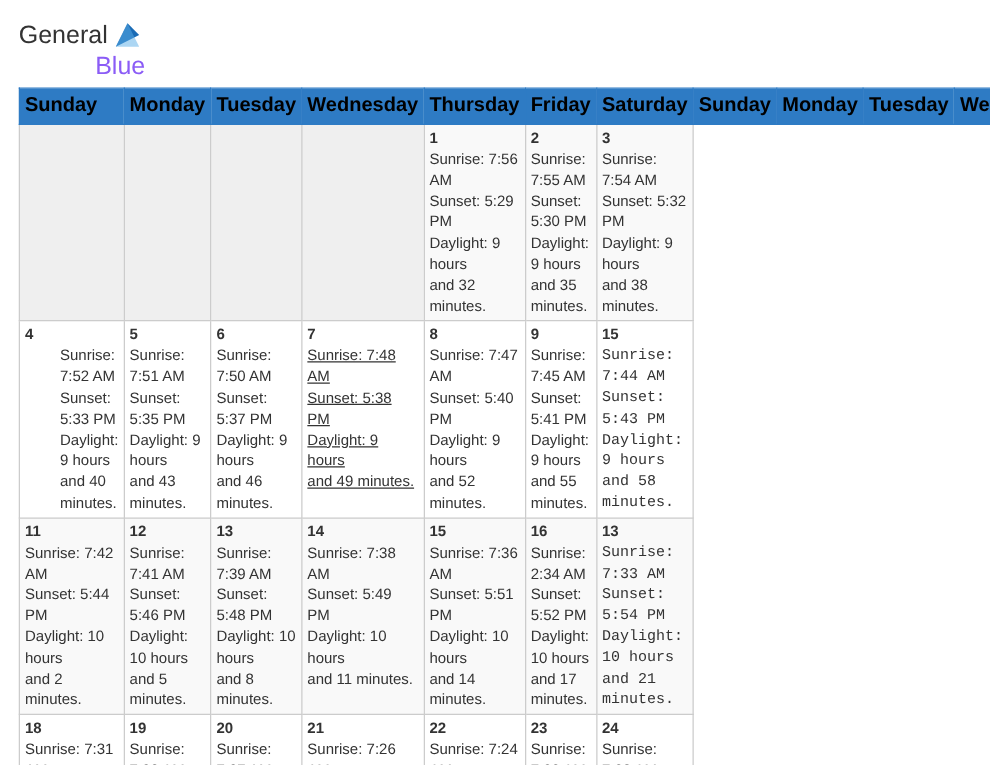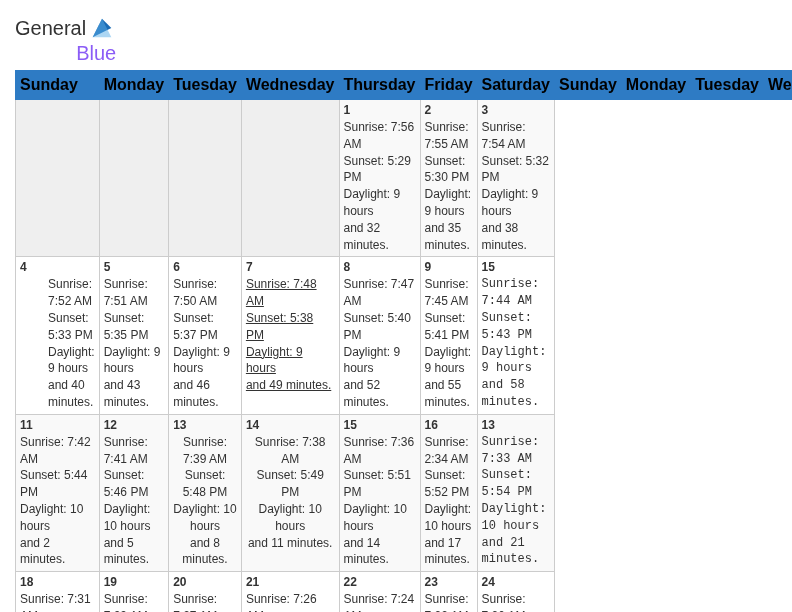--- a/index.html
+++ b/index.html
@@ -221,28 +221,28 @@
         </td>
         <td>
           <span class="day-number">12</span>
           <div class="day-info" style="white-space: pre-line;">Sunrise: 7:41 AM
 Sunset: 5:46 PM
 Daylight: 10 hours
 and 5 minutes.</div>
         </td>
         <td>
           <span class="day-number">13</span>
-          <div class="day-info" style="white-space: pre-line; text-align: center;">Sunrise: 7:39 AM
+          <div class="day-info" style="white-space: pre-line;">Sunrise: 7:39 AM
 Sunset: 5:48 PM
 Daylight: 10 hours
 and 8 minutes.</div>
         </td>
         <td>
           <span class="day-number">14</span>
-          <div class="day-info" style="white-space: pre-line; text-align: center;">Sunrise: 7:38 AM
+          <div class="day-info" style="white-space: pre-line;">Sunrise: 7:38 AM
 Sunset: 5:49 PM
 Daylight: 10 hours
 and 11 minutes.</div>
         </td>
         <td>
           <span class="day-number">15</span>
           <div class="day-info" style="white-space: pre-line;">Sunrise: 7:36 AM
 Sunset: 5:51 PM
 Daylight: 10 hours
 and 14 minutes.</div>

